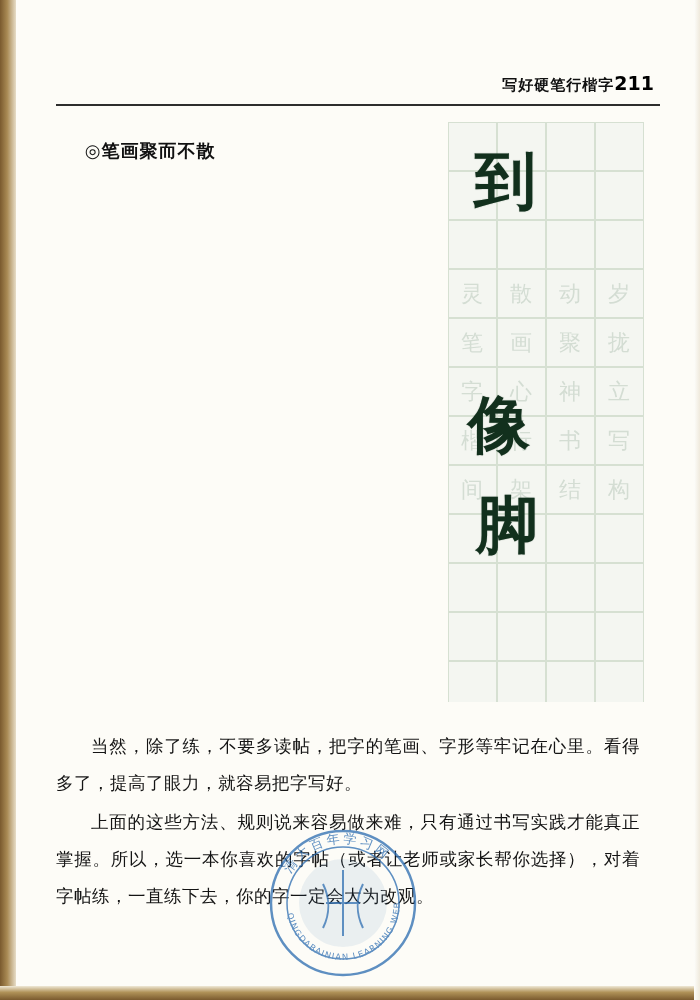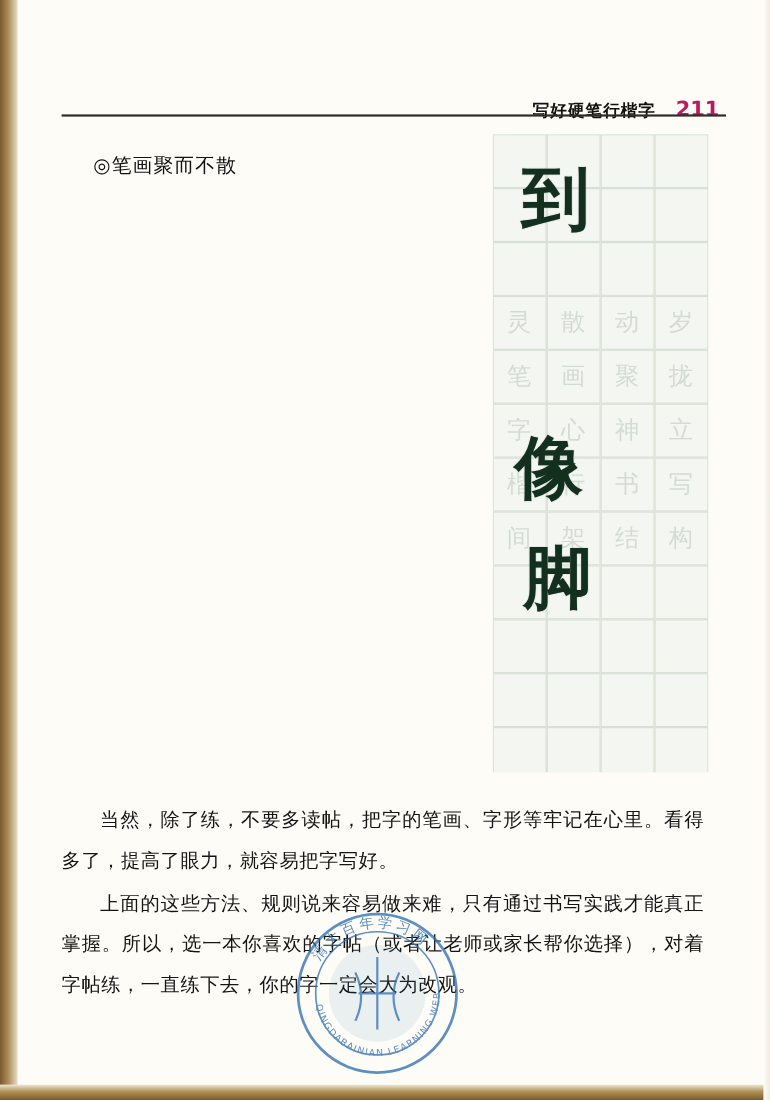--- a/index.html
+++ b/index.html
@@ -47,35 +47,33 @@
     background: #fdfcf7;
   }
 
   
   .header {
     position: absolute;
     right: 46px;
     top: 72px;
     display: flex;
     align-items: baseline;
-    gap: 18px;
-    margin-top: 16px;
   }
   .header-title {
     font-family: "DejaVu Sans", sans-serif;
     font-weight: bold;
     font-size: 15px;
     color: #111;
     letter-spacing: 1px;
   }
   .header-page {
     font-family: "DejaVu Sans", sans-serif;
     font-weight: bold;
     font-size: 19px;
-    color: #be185d;
+    color: #000000;
   }
   .header-rule {
     position: absolute;
     left: 56px;
     right: 40px;
     top: 104px;
     height: 2px;
     background: #2d2d2d;
   }
 
@@ -92,21 +90,21 @@
     line-height: 37px;
     color: #141414;
     text-align: justify;
     letter-spacing: 0.5px;
     margin: 0 0 2px 0;
   }
   .para.indent { text-indent: 2em; }
   .subhead {
     font-family: "DejaVu Sans", sans-serif;
     font-size: 18px;
-    font-weight: normal;
+    font-weight: bold;
     color: #111;
     line-height: 37px;
     margin: 14px 0 4px 0;
     text-indent: 1.6em;
     letter-spacing: 1px;
   }
 
   
   .lower-text {
     position: absolute;

